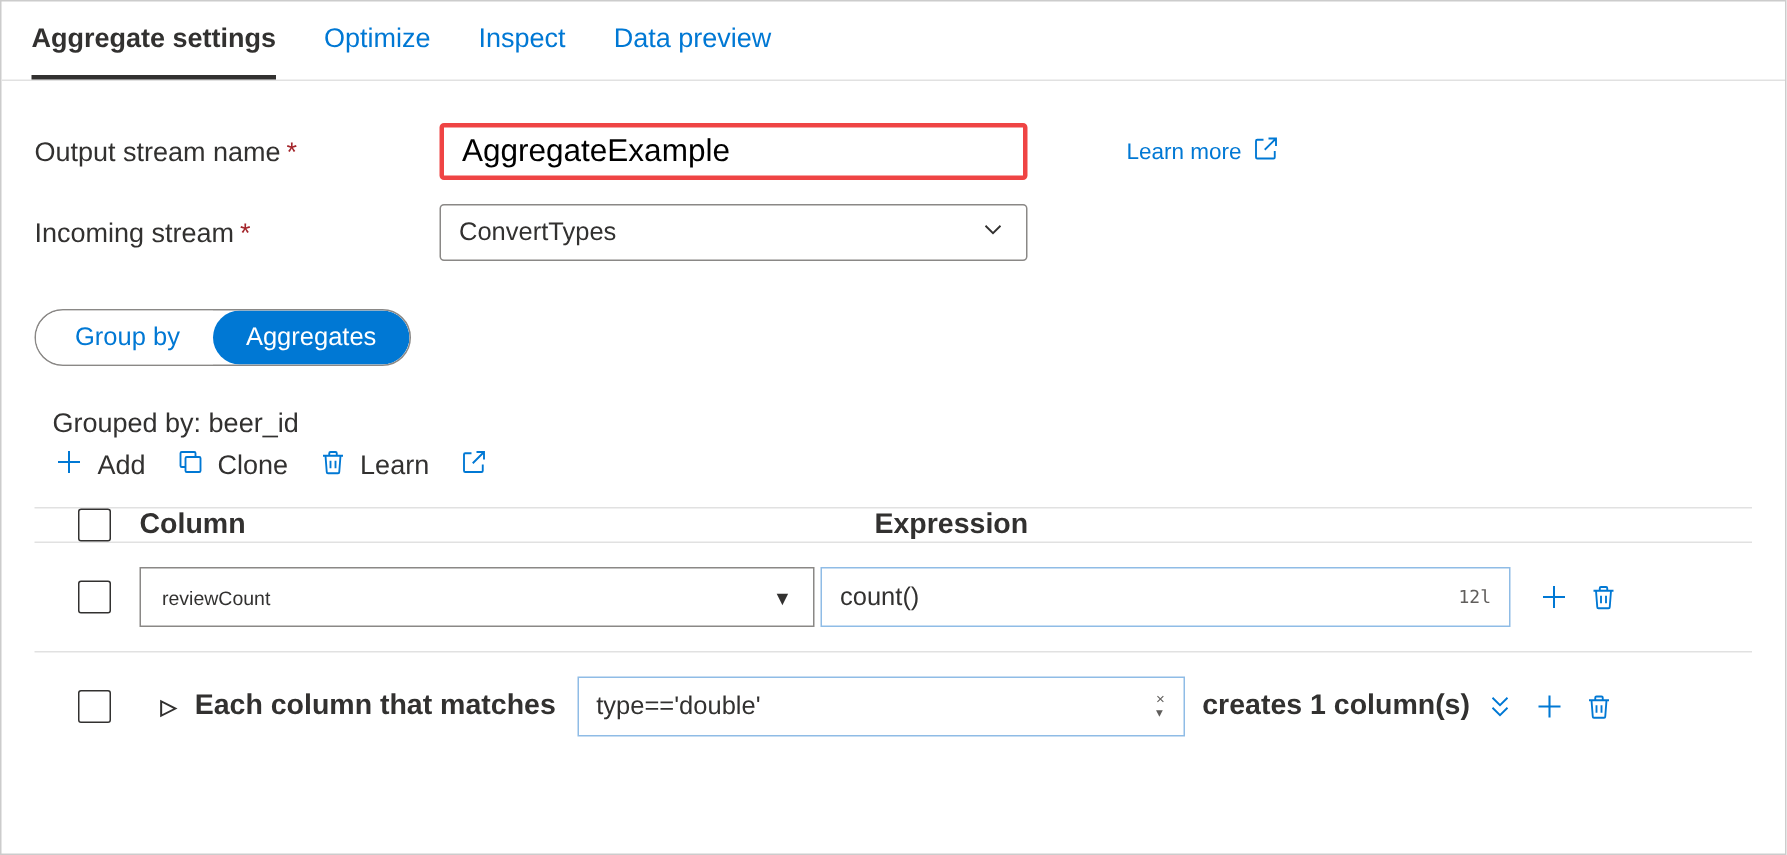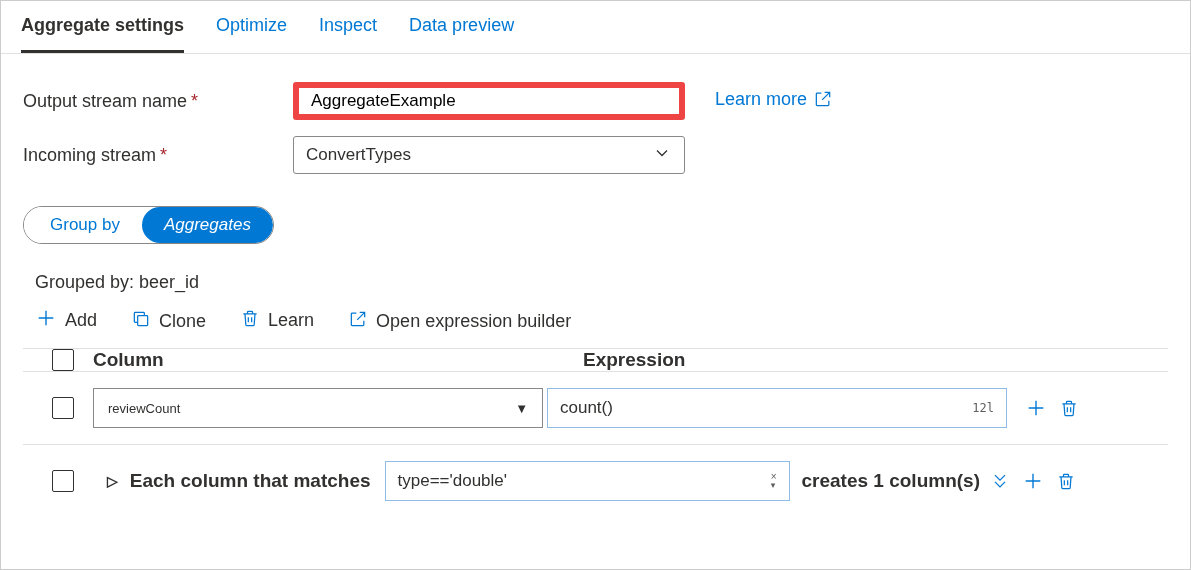--- a/index.html
+++ b/index.html
@@ -6,32 +6,32 @@
     body { background: #fff; border: 1px solid #ccc; width: 1191px; height: 570px; overflow: hidden; color: #323130; }
     
     .tabs { display: flex; border-bottom: 1px solid #e1e1e1; padding: 0 20px; gap: 32px; }
     .tab { padding: 14px 0; font-size: 18px; cursor: pointer; color: #0078d4; }
     .tab.active { color: #323130; font-weight: 600; border-bottom: 3px solid #323130; }
     
     .content { padding: 28px 22px; }
     .form-row { display: flex; align-items: center; margin-bottom: 16px; gap: 30px; }
     .form-label { width: 240px; font-size: 18px; color: #323130; }
     .req { color: #a4262c; margin-left: 4px; }
-    .text-input { width: 392px; height: 38px; border: 6px solid #ef4444; border-radius: 3px; padding: 2px 12px; font-size: 17px; }
+    .text-input { width: 392px; height: 38px; border: 3px solid #ef4444; border-radius: 3px; padding: 2px 12px; font-size: 21px; }
     .select-wrap { width: 392px; height: 38px; border: 1px solid #8a8886; border-radius: 3px; padding: 0 12px; display: flex; align-items: center; justify-content: space-between; font-size: 17px; cursor: pointer; }
-    .learn-more { color: #0078d4; font-size: 18px; text-decoration: none; display: flex; align-items: flex-start; gap: 6px; }
+    .learn-more { color: #0078d4; font-size: 15px; text-decoration: none; display: flex; align-items: center; gap: 6px; margin-left: 36px; }
     
     .pill-toggle { display: inline-flex; border: 1px solid #8a8886; border-radius: 999px; overflow: hidden; margin-top: 16px; }
     .pill { padding: 8px 22px; font-size: 17px; cursor: pointer; }
     .pill.inactive { color: #0078d4; background: #fff; padding-left: 26px; }
-    .pill.active { background: #0078d4; color: #fff; border-radius: 999px; font-style: italic; }
+    .pill.active { background: #0078d4; color: #fff; border-radius: 999px; }
     
     .grouped-by { margin-top: 28px; margin-left: 12px; font-size: 18px; }
     
-    .toolbar { display: flex; gap: 34px; margin-top: 14px; margin-left: 12px; align-items: flex-end; }
+    .toolbar { display: flex; gap: 20px; margin-top: 4px; margin-left: 12px; align-items: center; }
     .tool-btn { display: flex; align-items: center; gap: 8px; font-size: 18px; color: #323130; cursor: pointer; }
     .tool-btn .icon { color: #0078d4; }
     
     .grid-header { display: flex; align-items: flex-end; border-top: 1px solid #e1e1e1; border-bottom: 1px solid #e1e1e1; margin-top: 14px; padding: 0 0; }
     .grid-header .chk-col { width: 60px; display: flex; justify-content: center; margin-left: 10px; }
     .col-header { font-size: 19px; font-weight: 600; }
     .col-column { width: 490px; }
     .col-expr { flex: 1; }
     .checkbox { width: 22px; height: 22px; border: 1px solid #323130; border-radius: 2px; cursor: pointer; }
     
@@ -137,21 +137,20 @@
           </svg>
       </span>
       <span>Learn</span>
     </div>
     <div class="tool-btn">
       <span class="icon">
         <svg class="icon-svg" viewBox="0 0 24 24">
             <path d="M14 4h6v6M20 4l-9 9M19 14v5a1 1 0 0 1-1 1H5a1 1 0 0 1-1-1V6a1 1 0 0 1 1-1h5"></path>
           </svg>
       </span>
-      <span>Open expression builder</span>
     </div>
   </div>
 
   
   <div class="grid-header">
     <div class="chk-col">
       <div class="checkbox"></div>
     </div>
     <div class="col-header col-column">Column</div>
     <div class="col-header col-expr">Expression</div>

